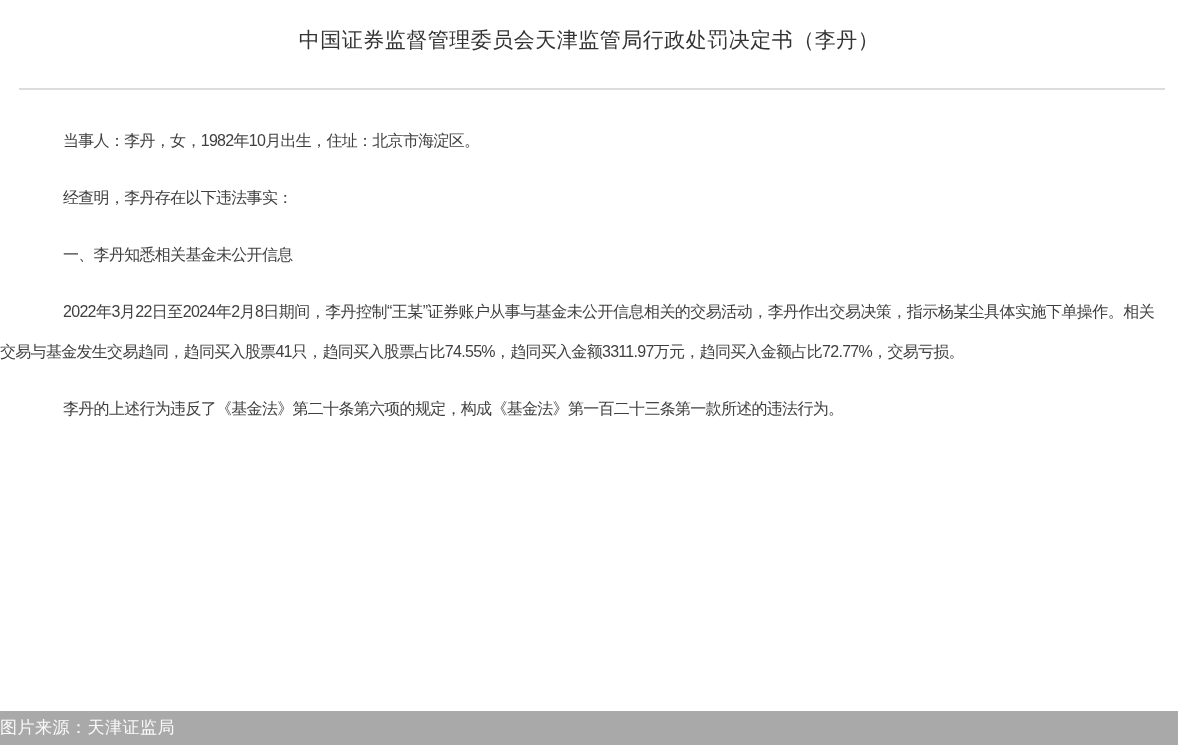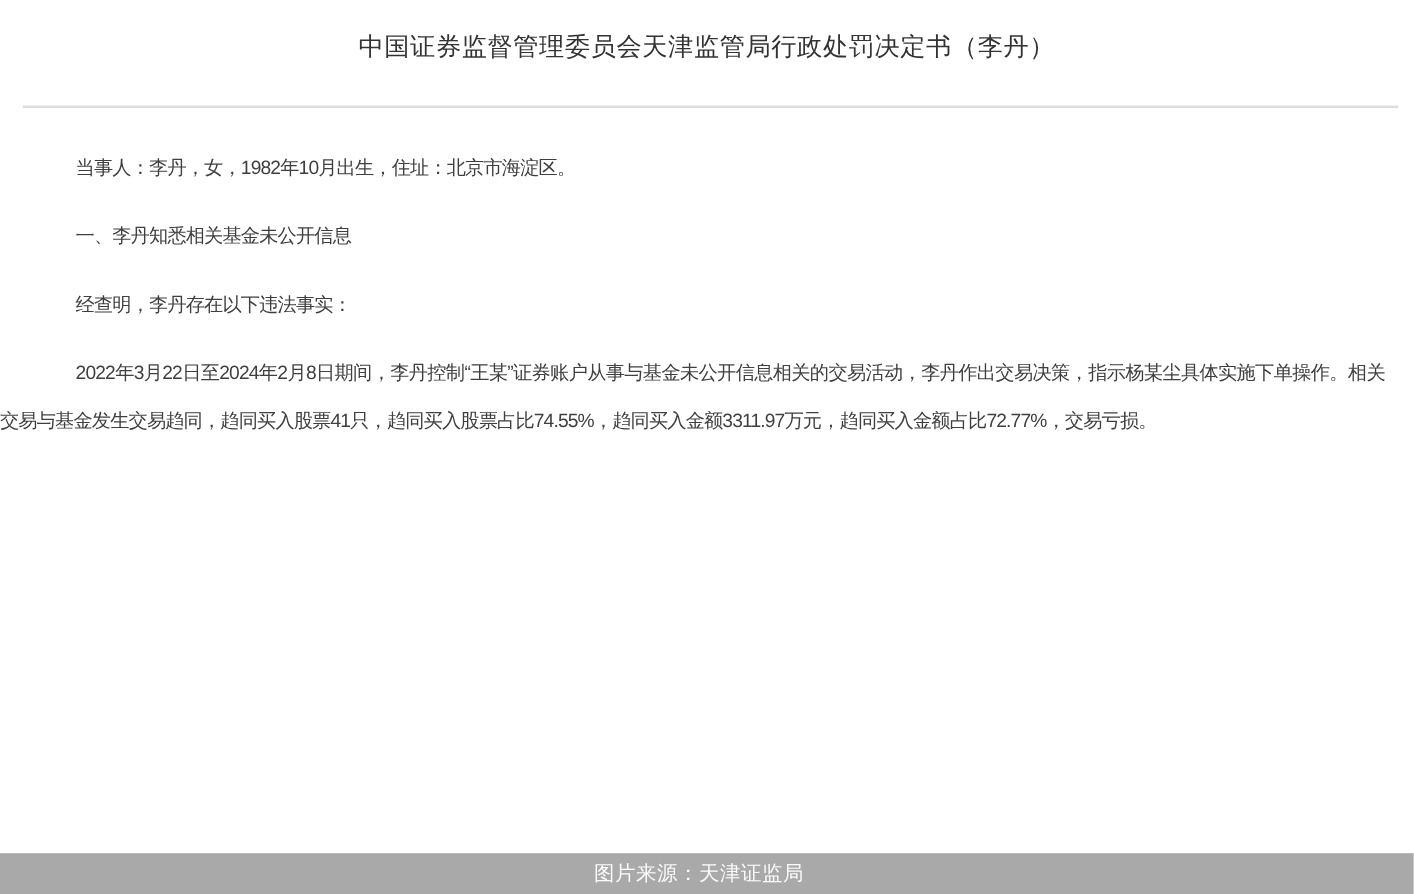--- a/index.html
+++ b/index.html
@@ -46,21 +46,21 @@
     margin: 0 10px 17px 0;
     text-indent: 63px;
   }
   .source-band {
     position: absolute;
     left: 0;
     right: 0;
     bottom: 0;
     height: 34px;
     background: rgba(124, 124, 124, 0.66);
-    text-align: center;
+    text-align: left;
   }
   .source-text {
     display: inline-block;
     padding-right: 13px;
     color: #fafafa;
     font-size: 17px;
     line-height: 34px;
     letter-spacing: 0.5px;
   }
 </style>
@@ -68,22 +68,23 @@
 <body>
 
 <div class="page">
 
   <h1 class="doc-title"><span>中国证券监督管理委员会天津监管局行政处罚决定书（李丹）</span></h1>
 
   <hr class="divider">
 
   <div class="doc-body">
     <p>当事人：李丹，女，1982年10月出生，住址：北京市海淀区。</p>
+    <p>经查明，李丹存在以下违法事实：</p>
     <p>一、李丹知悉相关基金未公开信息</p>
-    <p>经查明，李丹存在以下违法事实：</p>
     <p>2022年3月22日至2024年2月8日期间，李丹控制“王某”证券账户从事与基金未公开信息相关的交易活动，李丹作出交易决策，指示杨某尘具体实施下单操作。相关交易与基金发生交易趋同，趋同买入股票41只，趋同买入股票占比74.55%，趋同买入金额3311.97万元，趋同买入金额占比72.77%，交易亏损。</p>
+    <p>李丹的上述行为违反了《基金法》第二十条第六项的规定，构成《基金法》第一百二十三条第一款所述的违法行为。</p>
   </div>
 
   <div class="source-band">
     <span class="source-text">图片来源：天津证监局</span>
   </div>
 
 </div>
 
 </body></html>

